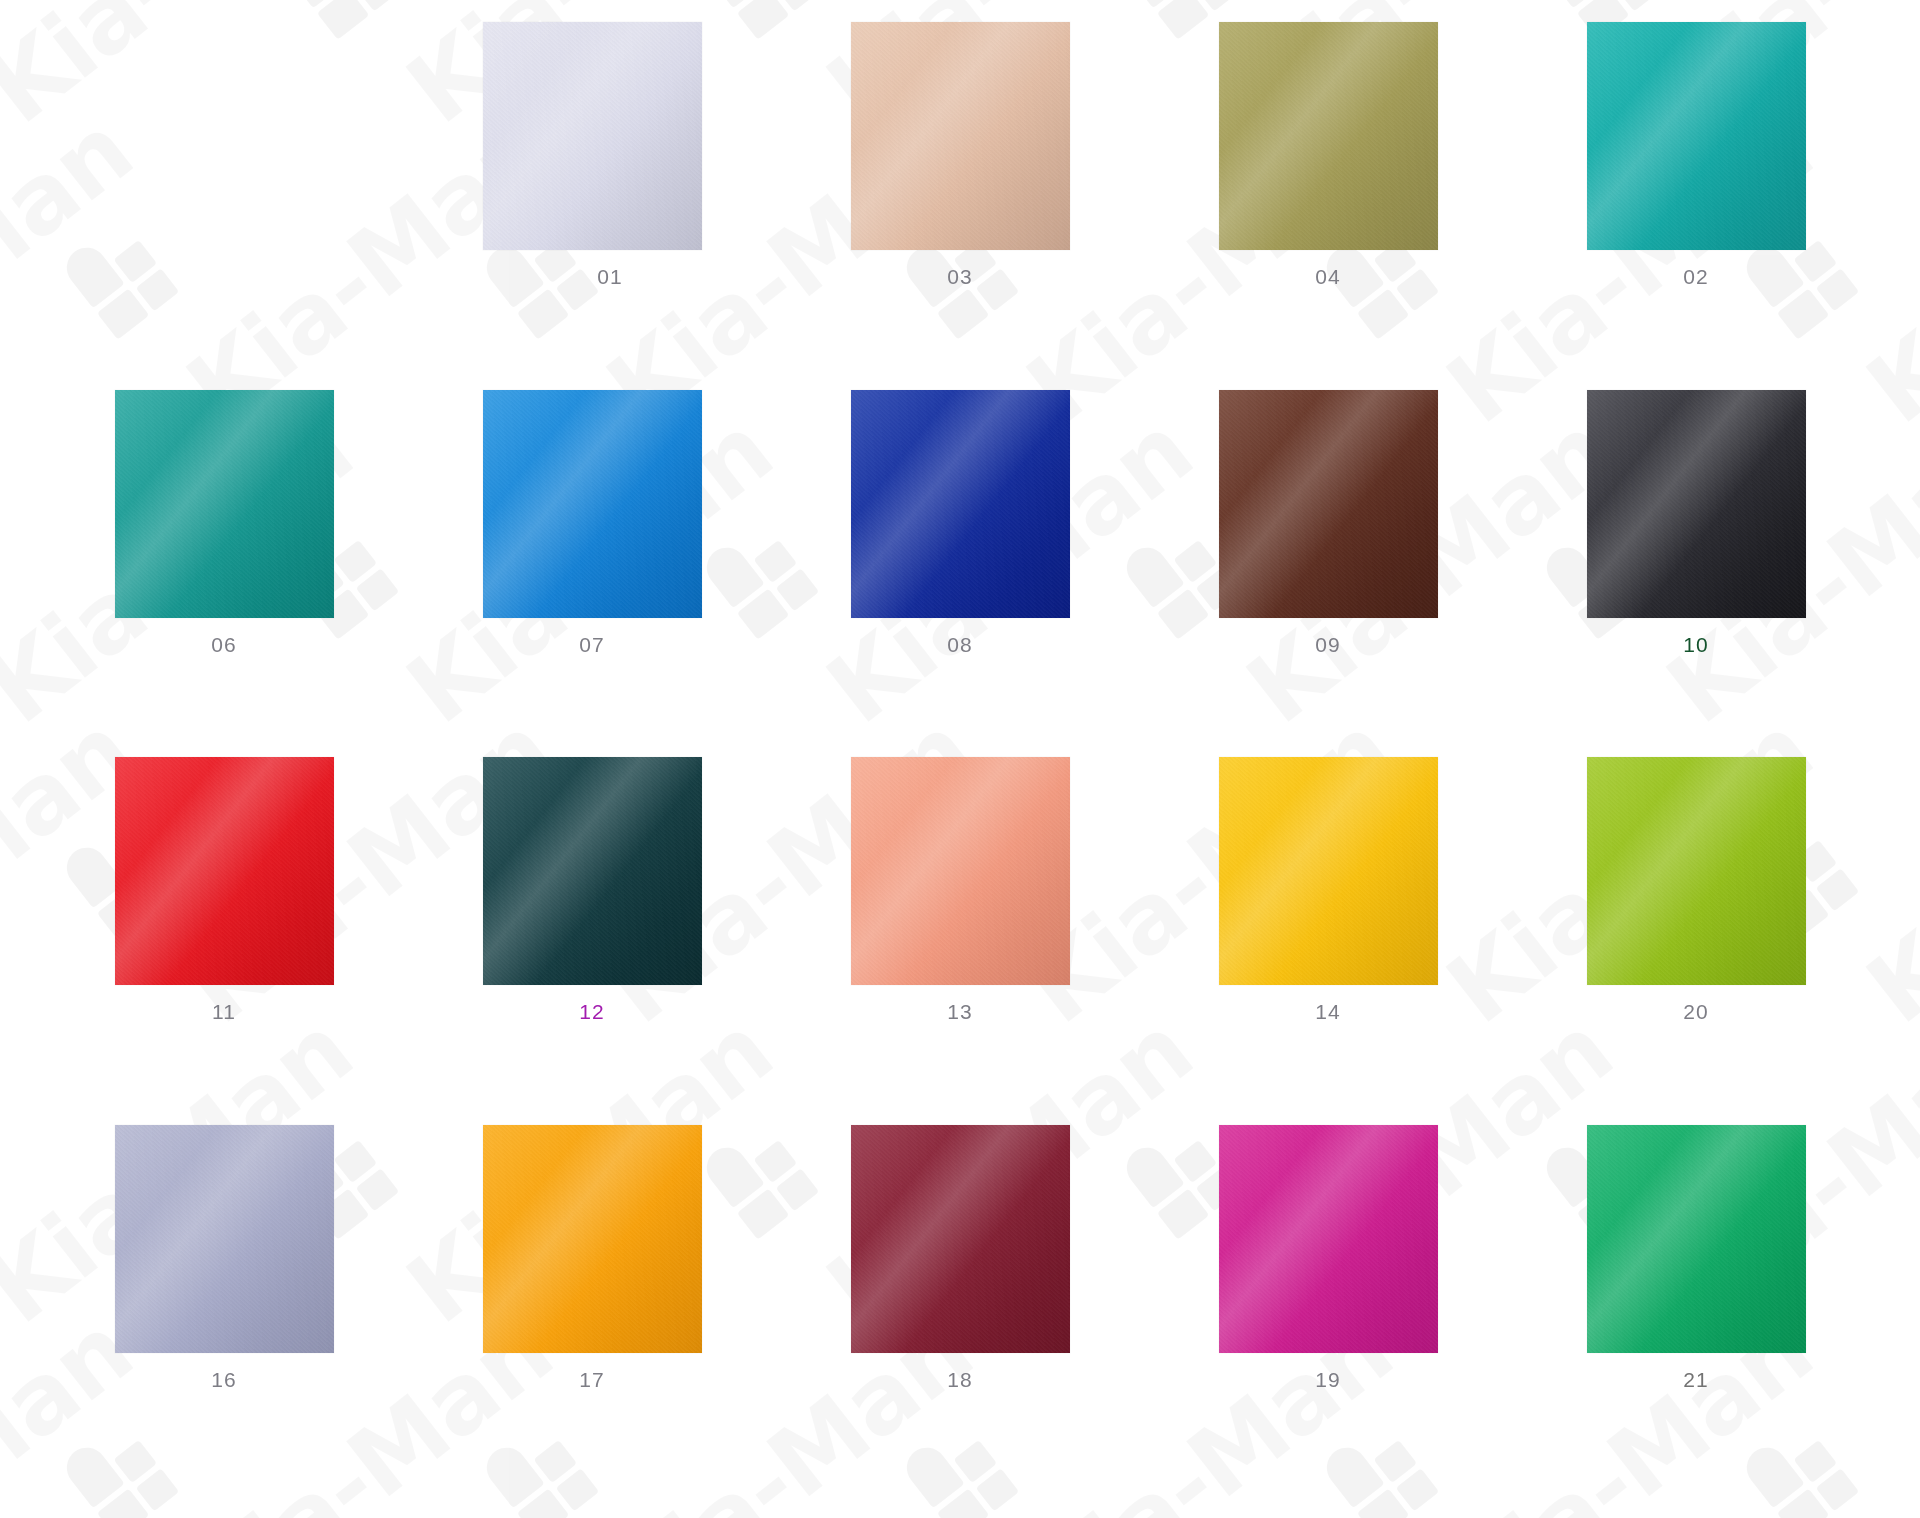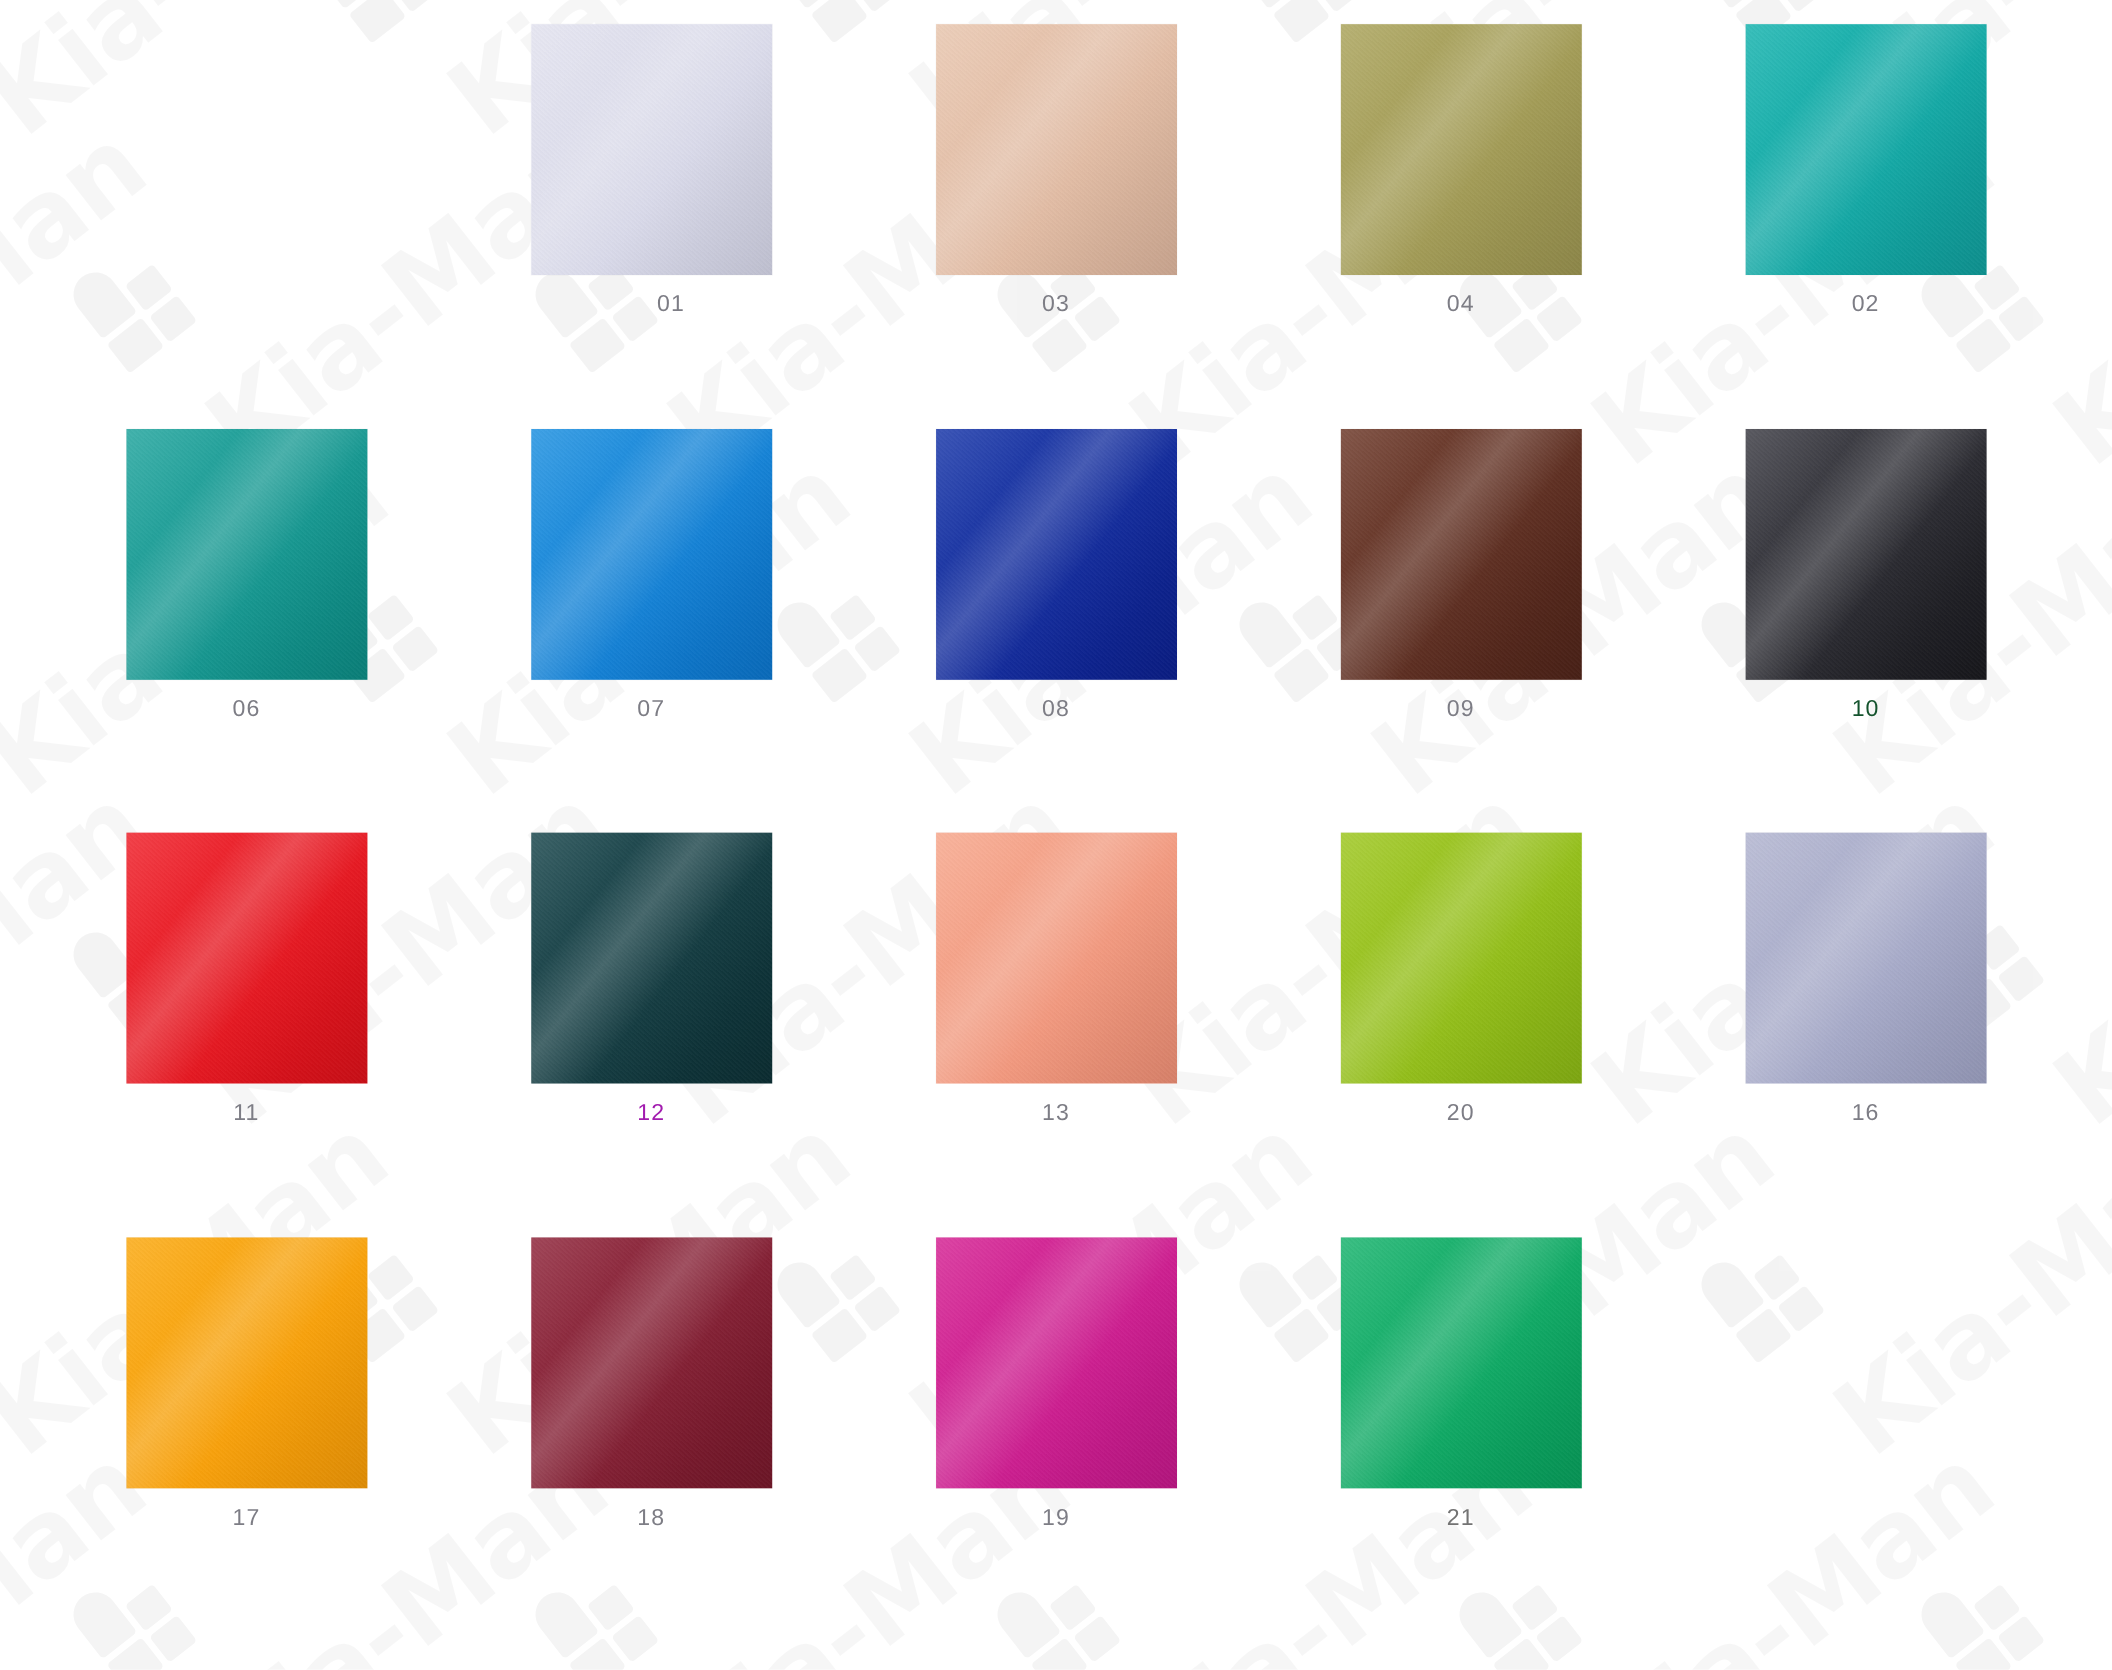--- a/index.html
+++ b/index.html
@@ -406,20 +406,27 @@
       <div class="swatch-label" style="color: #a21caf; margin-top: 16px;">12</div>
     </div>
     <div class="cell">
       <div class="swatch" style="background: linear-gradient(135deg, rgb(247, 165, 138) 0%, rgb(238, 142, 116) 100%);">
         <div class="sheen"></div>
         <div class="grain"></div>
       </div>
       <div class="swatch-label" style="color: rgb(125, 125, 133);">13</div>
     </div>
     <div class="cell">
+      <div class="swatch" style="background: linear-gradient(135deg, rgb(252, 200, 16) 0%, rgb(245, 186, 7) 100%);">
+        <div class="sheen"></div>
+        <div class="grain"></div>
+      </div>
+      <div class="swatch-label" style="color: rgb(125, 125, 133);">14</div>
+    </div>
+    <div class="cell">
       <div class="swatch" style="background: linear-gradient(135deg, rgb(156, 198, 28) 0%, rgb(138, 183, 19) 100%);">
         <div class="sheen"></div>
         <div class="grain"></div>
       </div>
       <div class="swatch-label" style="color: rgb(125, 125, 133);">20</div>
     </div>
     <div class="cell">
       <div class="swatch" style="background: linear-gradient(135deg, rgb(176, 179, 207) 0%, rgb(158, 162, 195) 100%);">
         <div class="sheen"></div>
         <div class="grain"></div>

